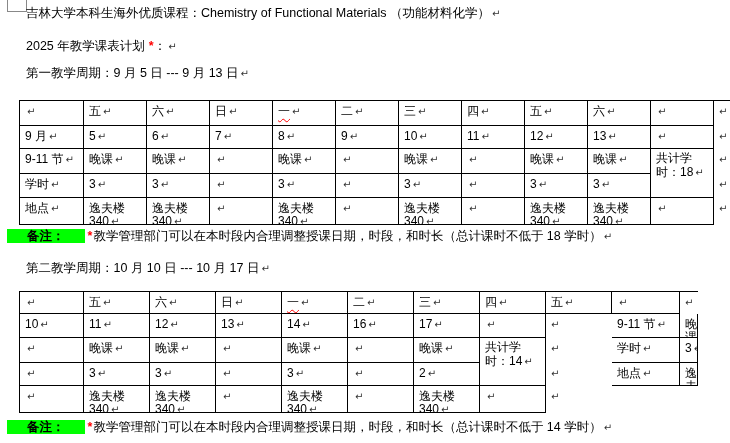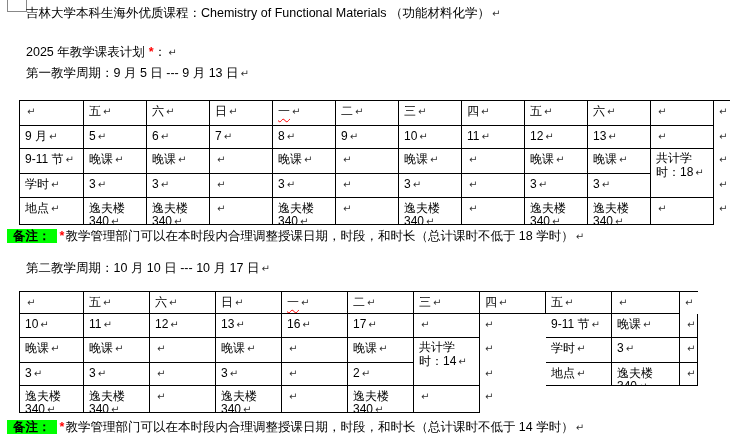--- a/index.html
+++ b/index.html
@@ -10,29 +10,29 @@
     color:#000;
     position:relative;
     overflow:hidden;
   }
   .corner-mark {
     position:absolute; left:7px; top:0; width:18px; height:11px;
     border:1px solid #888; border-top:none;
   }
   .para { position:absolute; font-size:12.5px; line-height:15px; white-space:nowrap; }
   .para.title { font-weight:normal; left:26px; top:6px; }
-  .para.plan { left:26px; top:45px; }
+  .para.plan { left:26px; top:39px; }
   .para.period1 { left:26px; top:66px; }
   .para.period2 { left:26px; top:261px; }
   .para.note1 { left:7px; top:229px; }
   .para.note2 { left:7px; top:420px; }
   .red { color:#ff0000; }
   .ast { margin-left:4px; font-weight:bold; }
   .note .ast { margin-left:3px; }
-  .hl { background:#00ff00; font-weight:bold; padding:0 6px; }
+  .hl { background:#00ff00; font-weight:bold; padding:0 20px; }
   .note-body { margin-left:1px; }
   .pmark {
     font-size:10px; color:#333; padding-left:2px;
     font-family:"DejaVu Sans",sans-serif;
   }
   .doc-table {
     position:absolute; display:grid;
     border-top:1px solid #000; border-left:1px solid #000;
     grid-auto-flow:row;
   }
@@ -161,20 +161,21 @@
     <div class="cell"><span class="ctext">二</span><span class="pmark">↵</span></div>
     <div class="cell"><span class="ctext">三</span><span class="pmark">↵</span></div>
     <div class="cell"><span class="ctext">四</span><span class="pmark">↵</span></div>
     <div class="cell"><span class="ctext">五</span><span class="pmark">↵</span></div>
     <div class="cell"><span class="ctext"></span><span class="pmark">↵</span></div>
     <div class="rowmark"><span class="pmark">↵</span></div>
     <div class="cell"><span class="ctext">10</span><span class="pmark">↵</span></div>
     <div class="cell"><span class="ctext">11</span><span class="pmark">↵</span></div>
     <div class="cell"><span class="ctext">12</span><span class="pmark">↵</span></div>
     <div class="cell"><span class="ctext">13</span><span class="pmark">↵</span></div>
+    <div class="cell"><span class="ctext">14</span><span class="pmark">↵</span></div>
     <div class="cell"><span class="ctext">16</span><span class="pmark">↵</span></div>
     <div class="cell"><span class="ctext">17</span><span class="pmark">↵</span></div>
     <div class="cell"><span class="ctext"></span><span class="pmark">↵</span></div>
     <div class="rowmark"><span class="pmark">↵</span></div>
     <div class="cell"><span class="ctext">9-11 节</span><span class="pmark">↵</span></div>
     <div class="cell"><span class="ctext">晚课</span><span class="pmark">↵</span></div>
     <div class="cell"><span class="ctext"></span><span class="pmark">↵</span></div>
     <div class="cell"><span class="ctext">晚课</span><span class="pmark">↵</span></div>
     <div class="cell"><span class="ctext">晚课</span><span class="pmark">↵</span></div>
     <div class="cell"><span class="ctext"></span><span class="pmark">↵</span></div>

